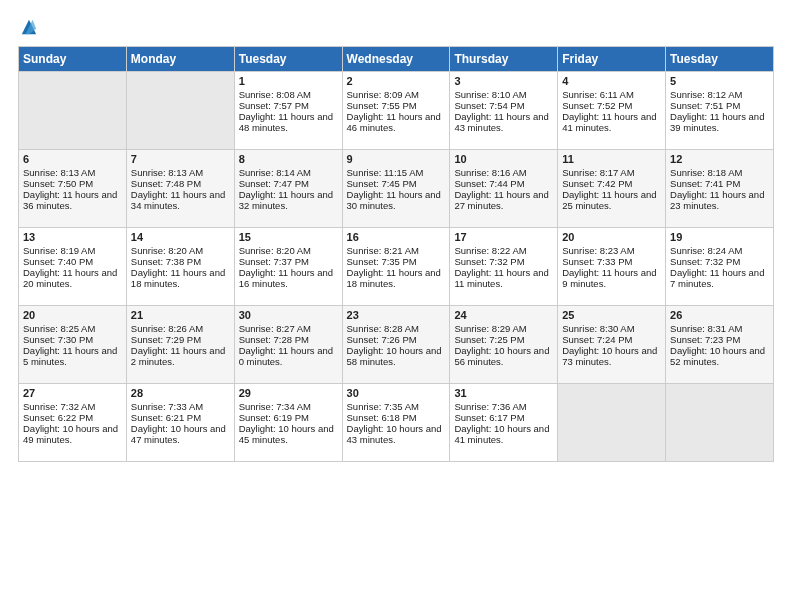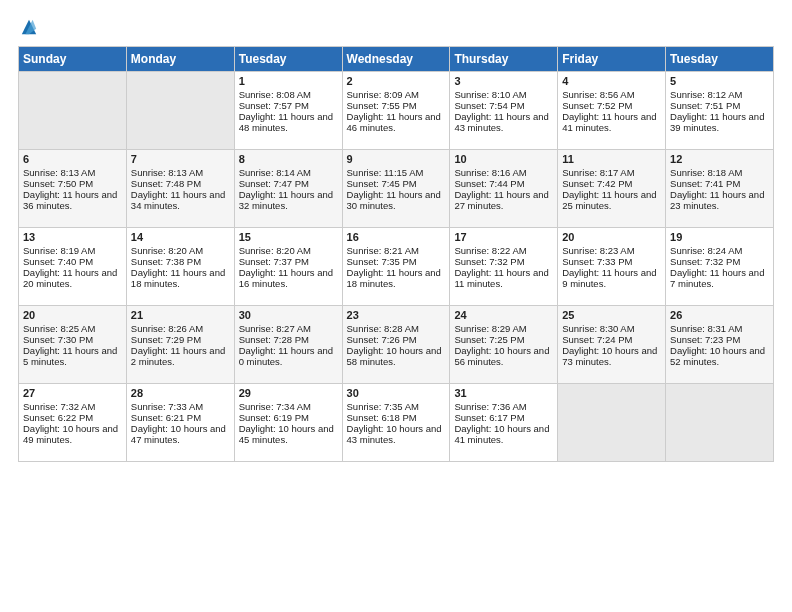--- a/index.html
+++ b/index.html
@@ -148,21 +148,21 @@
             <div>Daylight: 11 hours and 46 minutes.</div>
           </td>
           <td>
             <span class="day-num">3</span>
             <div>Sunrise: 8:10 AM</div>
             <div>Sunset: 7:54 PM</div>
             <div>Daylight: 11 hours and 43 minutes.</div>
           </td>
           <td>
             <span class="day-num">4</span>
-            <div>Sunrise: 8:56 AM</div>
+            <div>Sunrise: 6:11 AM</div>
             <div>Sunset: 7:52 PM</div>
             <div>Daylight: 11 hours and 41 minutes.</div>
           </td>
           <td>
             <span class="day-num">5</span>
             <div>Sunrise: 8:12 AM</div>
             <div>Sunset: 7:51 PM</div>
             <div>Daylight: 11 hours and 39 minutes.</div>
           </td>
         </tr>

